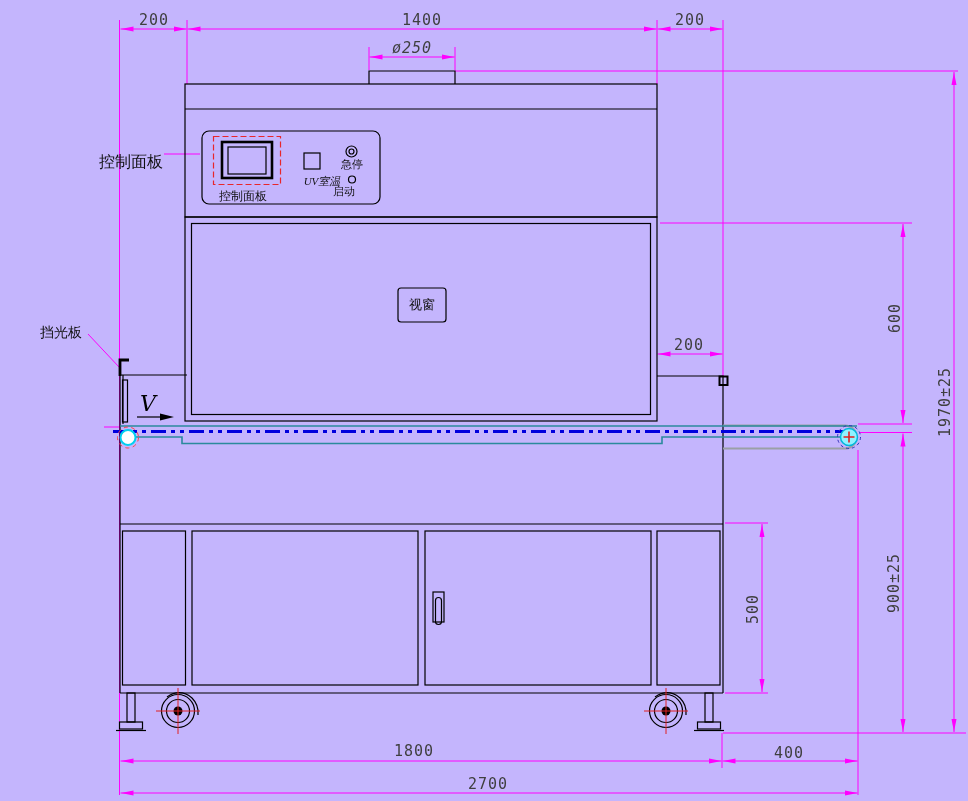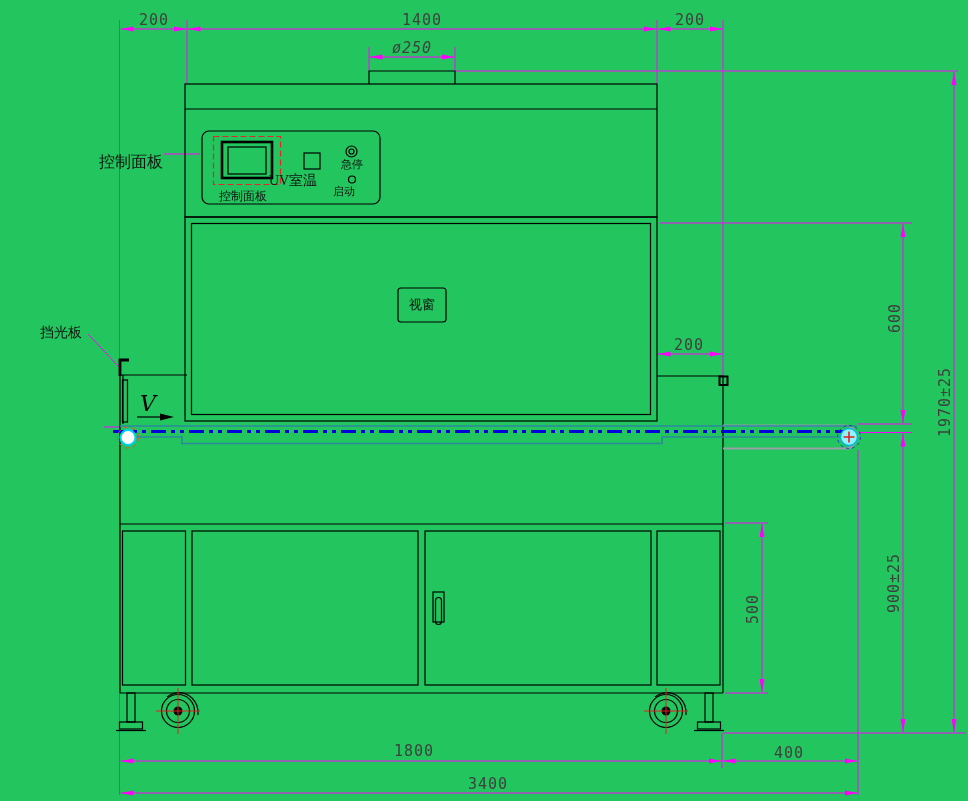--- a/index.html
+++ b/index.html
@@ -1,16 +1,16 @@
 <!DOCTYPE html>
 <html style="--c-dim: #FF00FF; --c-belt: #0000DD; --c-frame: #2B8A9D; --c-red: #E02020;"><head>
 <meta charset="utf-8">
 <style>
   html,body{margin:0;padding:0;background:#fff;}
-  #canvas{position:relative;width:968px;height:801px;background:#22c55e;overflow:hidden;
+  #canvas{position:relative;width:968px;height:801px;background:#c4b5fd;overflow:hidden;
           font-family:"Liberation Sans",sans-serif;}
   svg{position:absolute;left:0;top:0;}
   
   .k{stroke:#000;fill:none;stroke-width:1.2;}
   .kb{stroke:#000;fill:none;stroke-width:2.6;}
   .m{stroke:var(--c-dim,#FF00FF);fill:none;stroke-width:1;}
   .t{stroke:var(--c-frame,#2B8A9D);fill:none;stroke-width:1.6;}
   .gray{stroke:#9AA0A6;fill:none;stroke-width:2.2;}
   .red{stroke:var(--c-red,#E02020);fill:none;}
   
@@ -158,24 +158,24 @@
 <div class="dim" style="left:422px;top:20px;">1400</div>
 <div class="dim" style="left:690px;top:20px;">200</div>
 <div class="dim" style="left:412px;top:48px;font-style:italic;">ø250</div>
 <div class="dim" style="left:689px;top:345px;">200</div>
 <div class="dim vdim" style="left:895px;top:318px;">600</div>
 <div class="dim vdim" style="left:894px;top:583px;">900±25</div>
 <div class="dim vdim" style="left:945px;top:402px;">1970±25</div>
 <div class="dim vdim" style="left:753px;top:609px;">500</div>
 <div class="dim" style="left:414px;top:751px;">1800</div>
 <div class="dim" style="left:789px;top:753px;">400</div>
-<div class="dim" style="left:488px;top:784px;">3400</div>
+<div class="dim" style="left:488px;top:784px;">2700</div>
 
 <div class="cjk" style="left:131px;top:154px;font-size:16px;margin-top:8px;">控制面板</div>
 <div class="cjk" style="left:243px;top:196px;font-size:12px;">控制面板</div>
-<div class="cjk" style="left:293px;top:181px;font-size:14px;">UV室温</div>
+<div class="cjk" style="left:322px;top:181px;font-size:11px;font-style:italic;">UV室温</div>
 <div class="cjk" style="left:352px;top:164px;font-size:11px;">急停</div>
 <div class="cjk" style="left:344px;top:191px;font-size:11px;">启动</div>
 <div class="cjk" style="left:422px;top:305px;font-size:13px;">视窗</div>
 <div class="cjk" style="left:61px;top:333px;font-size:14px;">挡光板</div>
 <div class="vlabel" style="left:148px;top:403px;">V</div>
 
 </div>
 
 </body></html>

